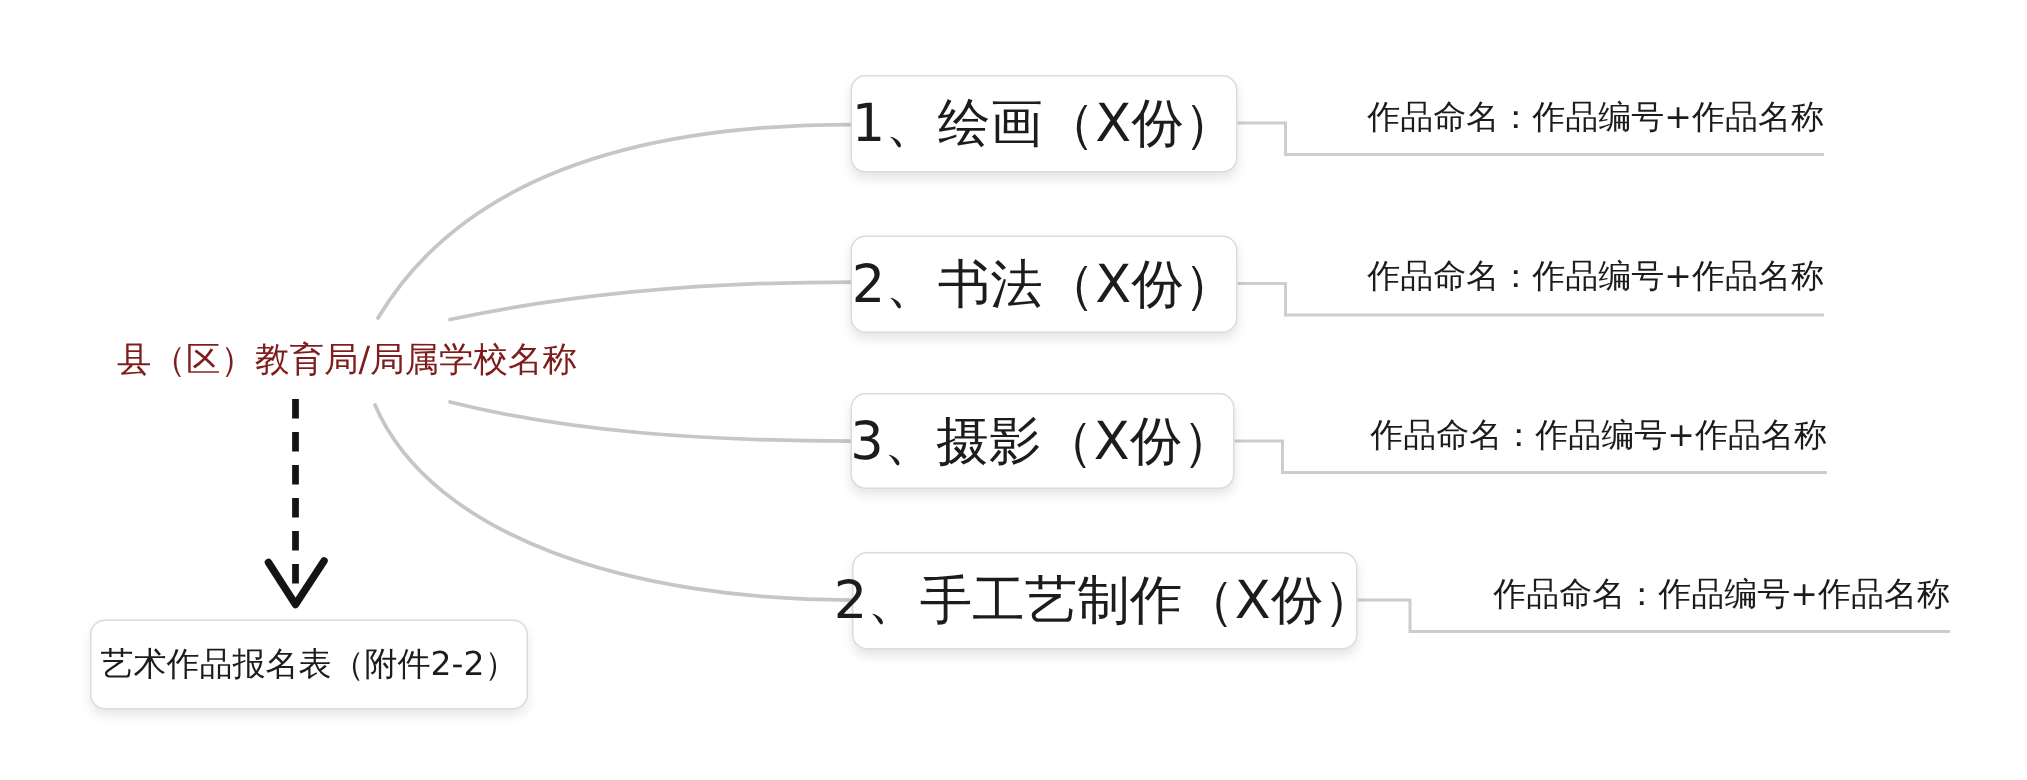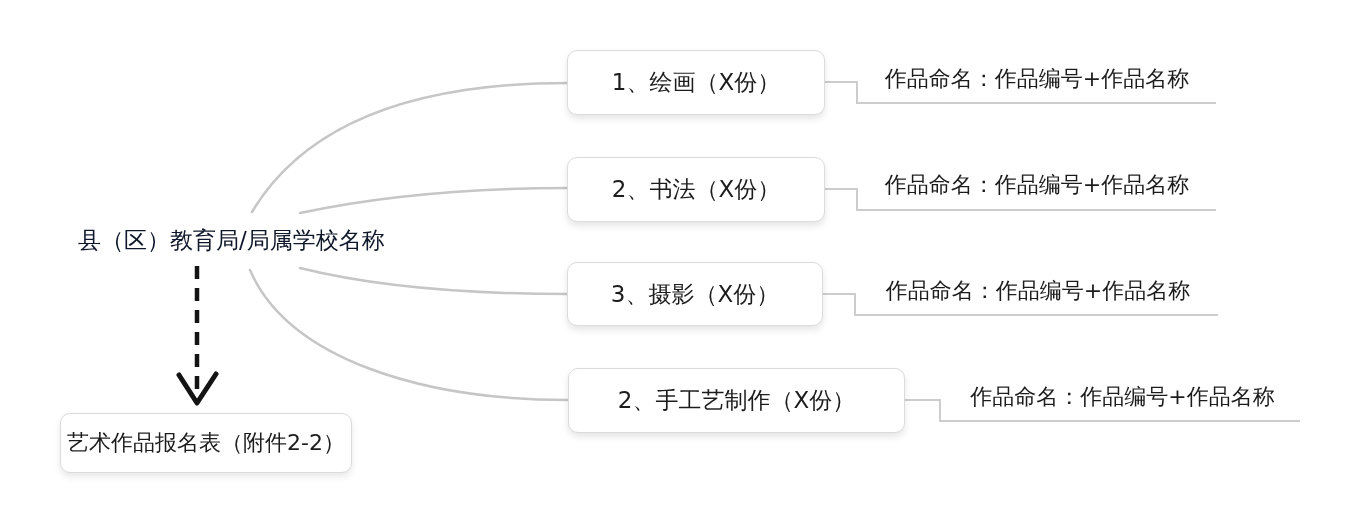--- a/index.html
+++ b/index.html
@@ -8,38 +8,38 @@
     width:1351px;height:520px;
     background:#ffffff;
     font-family:"DejaVu Sans","Liberation Sans",sans-serif;
     color:#1c1c1c;
     overflow:hidden;
   }
   .wires{position:absolute;left:0;top:0;width:1351px;height:520px;}
   .root-label{
     position:absolute;left:78px;top:226px;
     font-size:23px;line-height:28px;white-space:nowrap;
-    color:#0f172a;
+    color:#7f1d1d;
   }
   .topic-box{
     position:absolute;box-sizing:border-box;
     display:flex;align-items:center;justify-content:center;
     background:#ffffff;
     border:1px solid #dbdbdb;border-radius:10px;
     box-shadow:0 4px 7px rgba(0,0,0,0.10);
-    font-size:23px;white-space:nowrap;color:#1c1c1c;
+    font-size:35px;white-space:nowrap;color:#1c1c1c;
   }
   .box-1{left:567px;top:50px;width:258px;height:65px;}
   .box-2{left:567px;top:157px;width:258px;height:65px;text-align:right;}
   .box-3{left:567px;top:262px;width:256px;height:64px;}
   .box-4{left:568px;top:368px;width:337px;height:65px;}
   .note{
     position:absolute;
     font-size:22px;line-height:30px;
-    text-align:center;white-space:nowrap;color:#1c1c1c;
+    text-align:right;white-space:nowrap;color:#1c1c1c;
   }
   .note-1{left:858px;top:64px;width:358px;}
   .note-2{left:858px;top:170px;width:358px;}
   .note-3{left:858px;top:276px;width:360px;}
   .note-4{left:945px;top:382px;width:355px;}
   .attachment-box{
     position:absolute;left:60px;top:413px;width:292px;height:60px;
     box-sizing:border-box;
     display:flex;align-items:center;justify-content:center;
     background:#ffffff;

